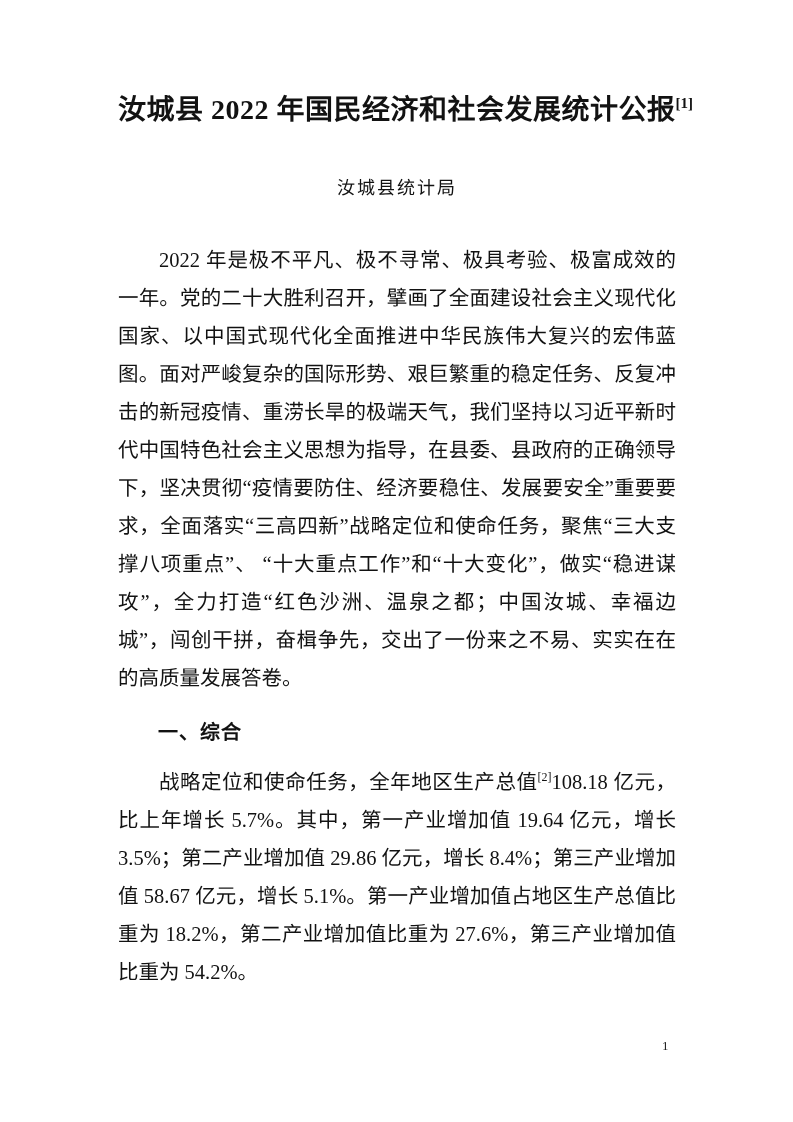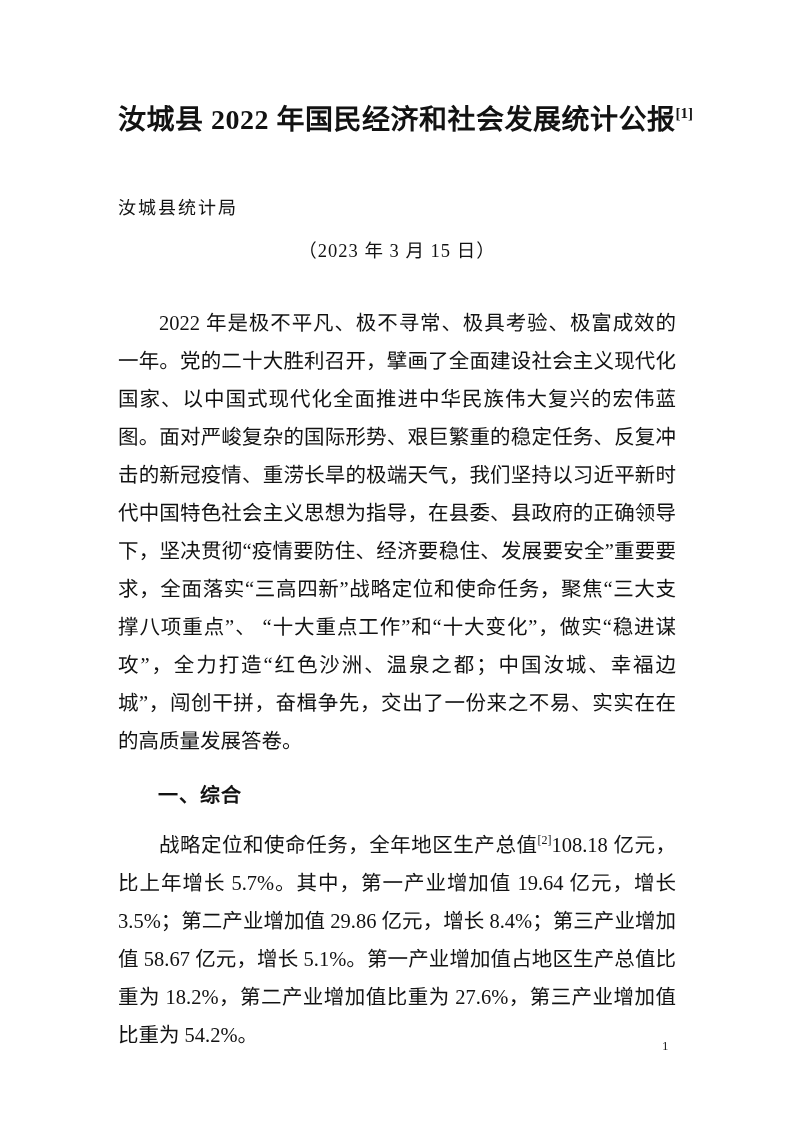--- a/index.html
+++ b/index.html
@@ -17,32 +17,33 @@
     overflow: hidden;
   }
   .content {
     padding: 0 117px 0 118px;
   }
   .doc-title {
     margin-top: 88px;
     text-align: center;
     font-size: 28px;
     font-weight: bold;
-    line-height: 50px;
+    line-height: 30px;
     letter-spacing: 0.5px;
     white-space: nowrap;
   }
   .doc-title .fn-ref {
     font-size: 15px;
     font-weight: bold;
     vertical-align: 11px;
     letter-spacing: 0;
   }
   .doc-subtitle {
     margin-top: 50px;
+    text-align: center;
     font-size: 18px;
     line-height: 26px;
     letter-spacing: 2px;
     font-weight: normal;
   }
   .doc-date {
     margin-top: 17px;
     text-align: center;
     font-size: 18.5px;
     line-height: 26px;
@@ -88,21 +89,20 @@
 </head>
 <body>
 
 <div class="page">
   <div class="content">
 
     <h1 class="doc-title"><span>汝城县 2022 年国民经济和社会发展统计公报</span><sup class="fn-ref">[1]</sup></h1>
 
     <p class="doc-subtitle">汝城县统计局</p>
 
-    <p class="doc-date">（2023 年 3 月 15 日）</p>
 
     <p class="body-para para-intro">2022 年是极不平凡、极不寻常、极具考验、极富成效的一年。党的二十大胜利召开，擘画了全面建设社会主义现代化国家、以中国式现代化全面推进中华民族伟大复兴的宏伟蓝图。面对严峻复杂的国际形势、艰巨繁重的稳定任务、反复冲击的新冠疫情、重涝长旱的极端天气，我们坚持以习近平新时代中国特色社会主义思想为指导，在县委、县政府的正确领导下，坚决贯彻“疫情要防住、经济要稳住、发展要安全”重要要求，全面落实“三高四新”战略定位和使命任务，聚焦“三大支撑八项重点”、 “十大重点工作”和“十大变化”，做实“稳进谋攻”，全力打造“红色沙洲、温泉之都；中国汝城、幸福边城”，闯创干拼，奋楫争先，交出了一份来之不易、实实在在的高质量发展答卷。</p>
 
     <h2 class="section-heading">一、综合</h2>
 
     <p class="body-para para-gdp"><span>战略定位和使命任务，全年地区生产总值</span><sup class="fn-ref">[2]</sup><span>108.18 亿元，比上年增长 5.7%。其中，第一产业增加值 19.64 亿元，增长 3.5%；第二产业增加值 29.86 亿元，增长 8.4%；第三产业增加值 58.67 亿元，增长 5.1%。第一产业增加值占地区生产总值比重为 18.2%，第二产业增加值比重为 27.6%，第三产业增加值比重为 54.2%。</span></p>
 
   </div>
 
   <div class="page-number">1</div>

